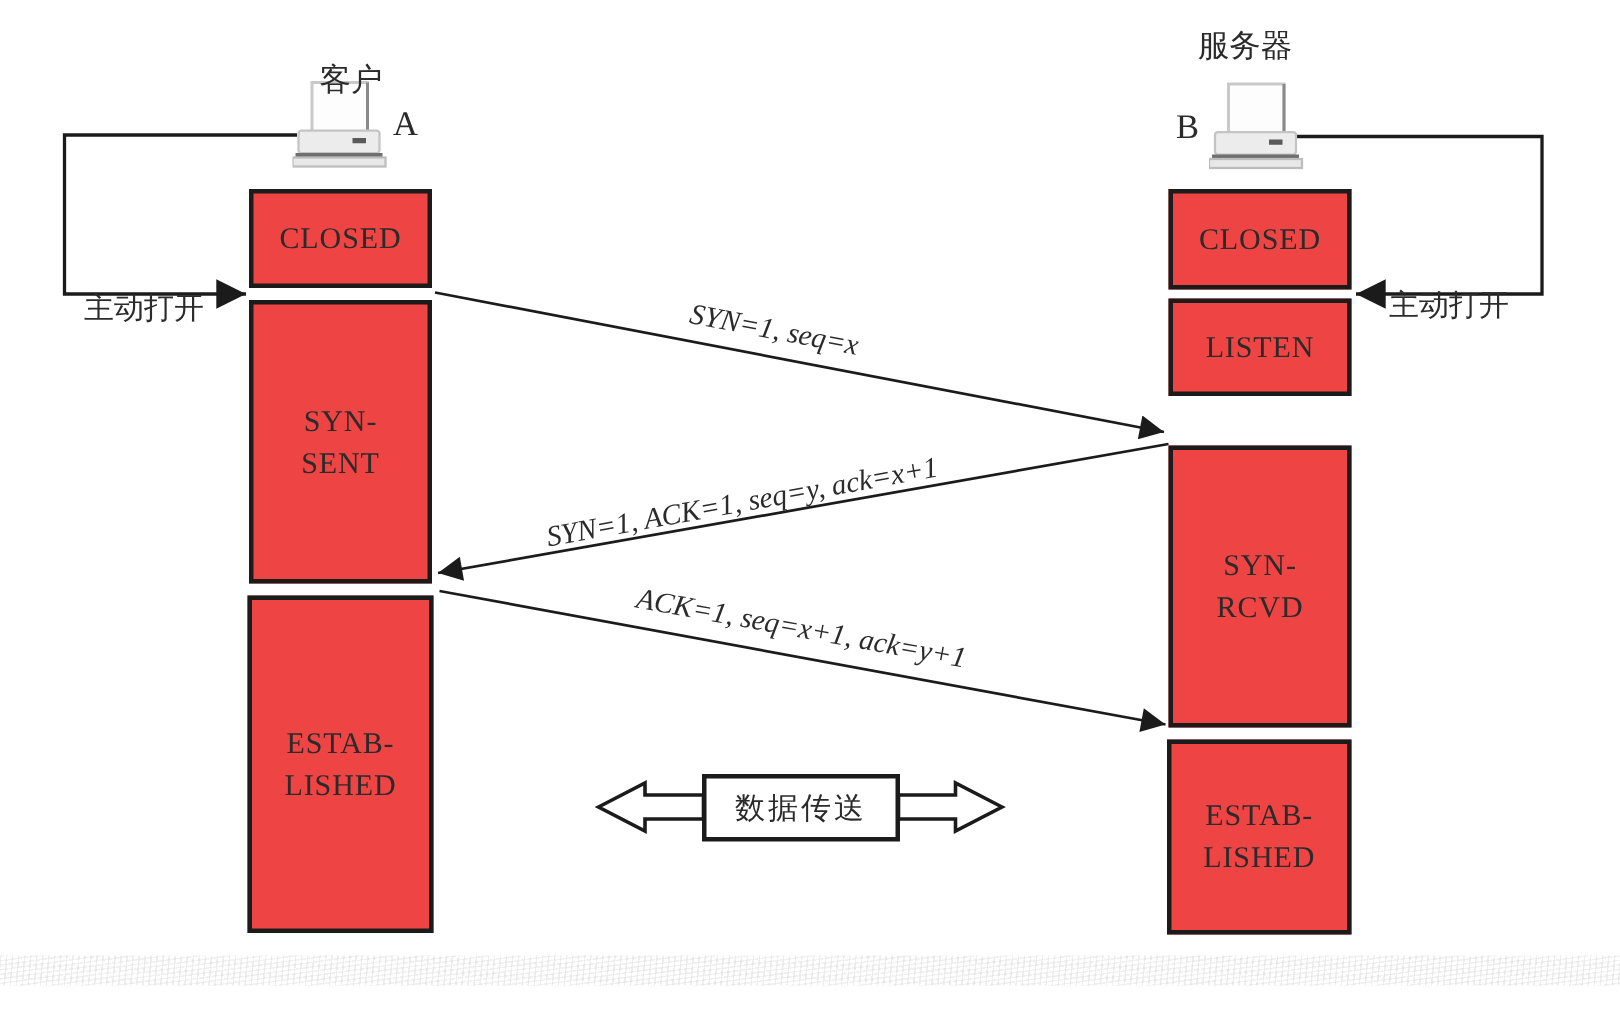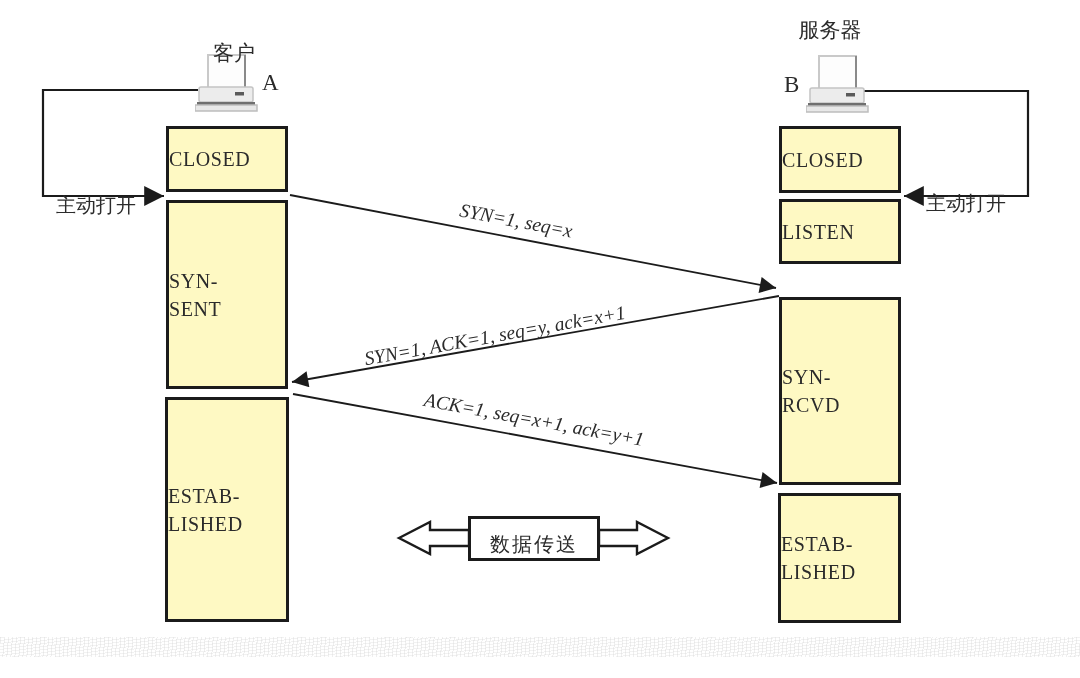--- a/index.html
+++ b/index.html
@@ -8,36 +8,36 @@
   }
   html,body{margin:0;padding:0;background:#fff;}
   .canvas{
     position:relative;width:1080px;height:678px;background:#ffffff;overflow:hidden;
     font-family:"Liberation Serif","DejaVu Serif",serif;color:var(--text);
   }
   .layer{position:absolute;left:0;top:0;width:1080px;height:678px;}
   svg .ln{stroke:var(--line);fill:none;}
   svg .blk{fill:#ffffff;stroke:var(--line);stroke-width:2.4;stroke-linejoin:miter;}
   .state-box{
-    position:absolute;border:3px solid var(--line);background:#fef9c3;
-    display:flex;flex-direction:column;align-items:flex-start;justify-content:center;
+    position:absolute;border:3px solid var(--line);background:#ef4444;
+    display:flex;flex-direction:column;align-items:center;justify-content:center;
     font-size:20px;letter-spacing:0.6px;line-height:1.4;box-sizing:border-box;
     text-align:center;
   }
   .host-title{position:absolute;font-size:21px;text-align:center;}
   .host-letter{position:absolute;font-size:23px;}
   .open-label{position:absolute;font-size:20px;white-space:nowrap;margin-top:30px;}
   .msg-label{
     position:absolute;font-style:italic;font-size:19.5px;white-space:nowrap;
     transform-origin:center center;
   }
   .dt-box{
     position:absolute;left:468px;top:516px;width:132px;height:45px;
     border:3px solid var(--line);background:#fff;box-sizing:border-box;
-    display:flex;align-items:flex-end;justify-content:center;font-size:20px;
+    display:flex;align-items:center;justify-content:center;font-size:20px;
     letter-spacing:2px;
   }
   .pc-icon{position:absolute;width:64px;height:60px;}
   .scan-noise{
     position:absolute;left:0;top:637px;width:1080px;height:20px;opacity:.32;
     background:
       repeating-linear-gradient(95deg, rgba(110,110,110,.35) 0 1px, transparent 1px 4px),
       repeating-linear-gradient(172deg, rgba(110,110,110,.28) 0 1px, transparent 1px 3px);
   }
 </style>

